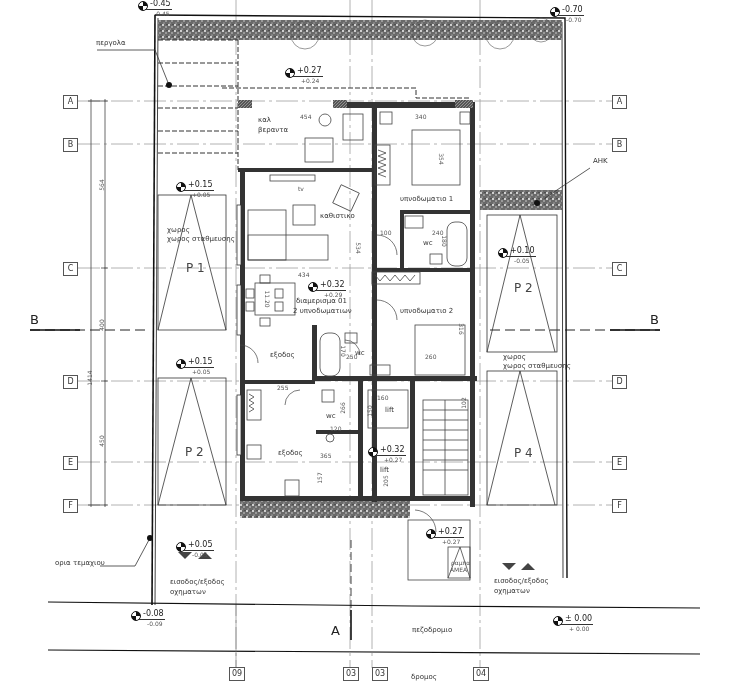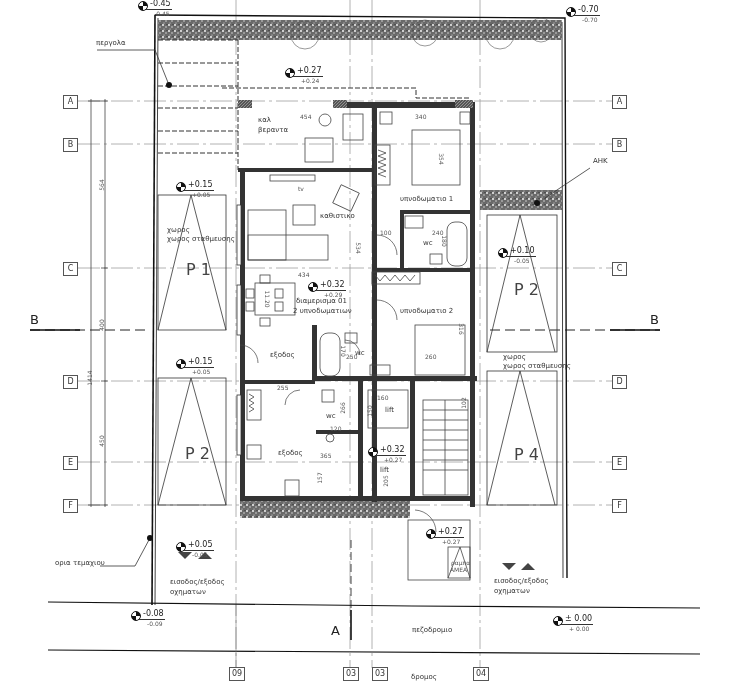--- a/index.html
+++ b/index.html
@@ -3,21 +3,21 @@
 <meta charset="utf-8">
 <style>
   html, body { margin: 0; padding: 0; background: #ffffff; }
   body { width: 750px; height: 683px; position: relative; overflow: hidden;
          font-family: "DejaVu Sans", sans-serif; }
   #plan { position: absolute; left: 0; top: 0; width: 750px; height: 683px; }
   .lbl { position: absolute; font-family: "DejaVu Sans", sans-serif; font-size: 7px;
          color: #333; white-space: nowrap; line-height: 1; }
   .lbl.sm { font-size: 6px; color: #555; }
   .lbl.big { font-size: 13px; color: #222; }
-  .lbl.pk { font-size: 16px; color: #444; }
+  .lbl.pk { font-size: 12px; color: #444; }
   .grid-tag { position: absolute; width: 13px; height: 12px; border: 1px solid #555;
               font-size: 8px; color: #333; text-align: center; line-height: 12px;
               background: #fff; font-family: "DejaVu Sans", sans-serif; }
   .grid-tag.wide { width: 14px; }
   .lvl { position: absolute; font-family: "DejaVu Sans", sans-serif; line-height: 1; }
   .lvl .top { font-size: 8px; color: #222; border-bottom: 1px solid #333; padding: 0 1px 1px 10px; display: block; }
   .lvl .bot { font-size: 6px; color: #555; display: block; padding-left: 14px; padding-top: 1px; }
   .lvl .mk { position: absolute; left: -2px; top: 1px; width: 8px; height: 8px; border-radius: 50%;
              background: conic-gradient(#111 0 25%, #fff 0 50%, #111 0 75%, #fff 0); border: 1px solid #111; }
 </style>
@@ -322,21 +322,21 @@
 <div class="lbl sm" style="left:451px;top:560px">ραμπα</div>
 <div class="lbl sm" style="left:450px;top:567px">ΑΜΕΑ</div>
 <div class="lbl" style="left:412px;top:627px">πεζοδρομιο</div>
 <div class="lbl" style="left:411px;top:674px">δρομος</div>
 
 <div class="lvl" style="left:140px;top:0px">
     <span class="mk"></span>
     <span class="top">-0.45</span>
     <span class="bot">-0.45</span>
   </div>
-<div class="lvl" style="left:568px;top:6px">
+<div class="lvl" style="left:552px;top:6px">
     <span class="mk"></span>
     <span class="top">-0.70</span>
     <span class="bot">-0.70</span>
   </div>
 <div class="lvl" style="left:287px;top:67px">
     <span class="mk"></span>
     <span class="top">+0.27</span>
     <span class="bot">+0.24</span>
   </div>
 <div class="lvl" style="left:178px;top:181px">

